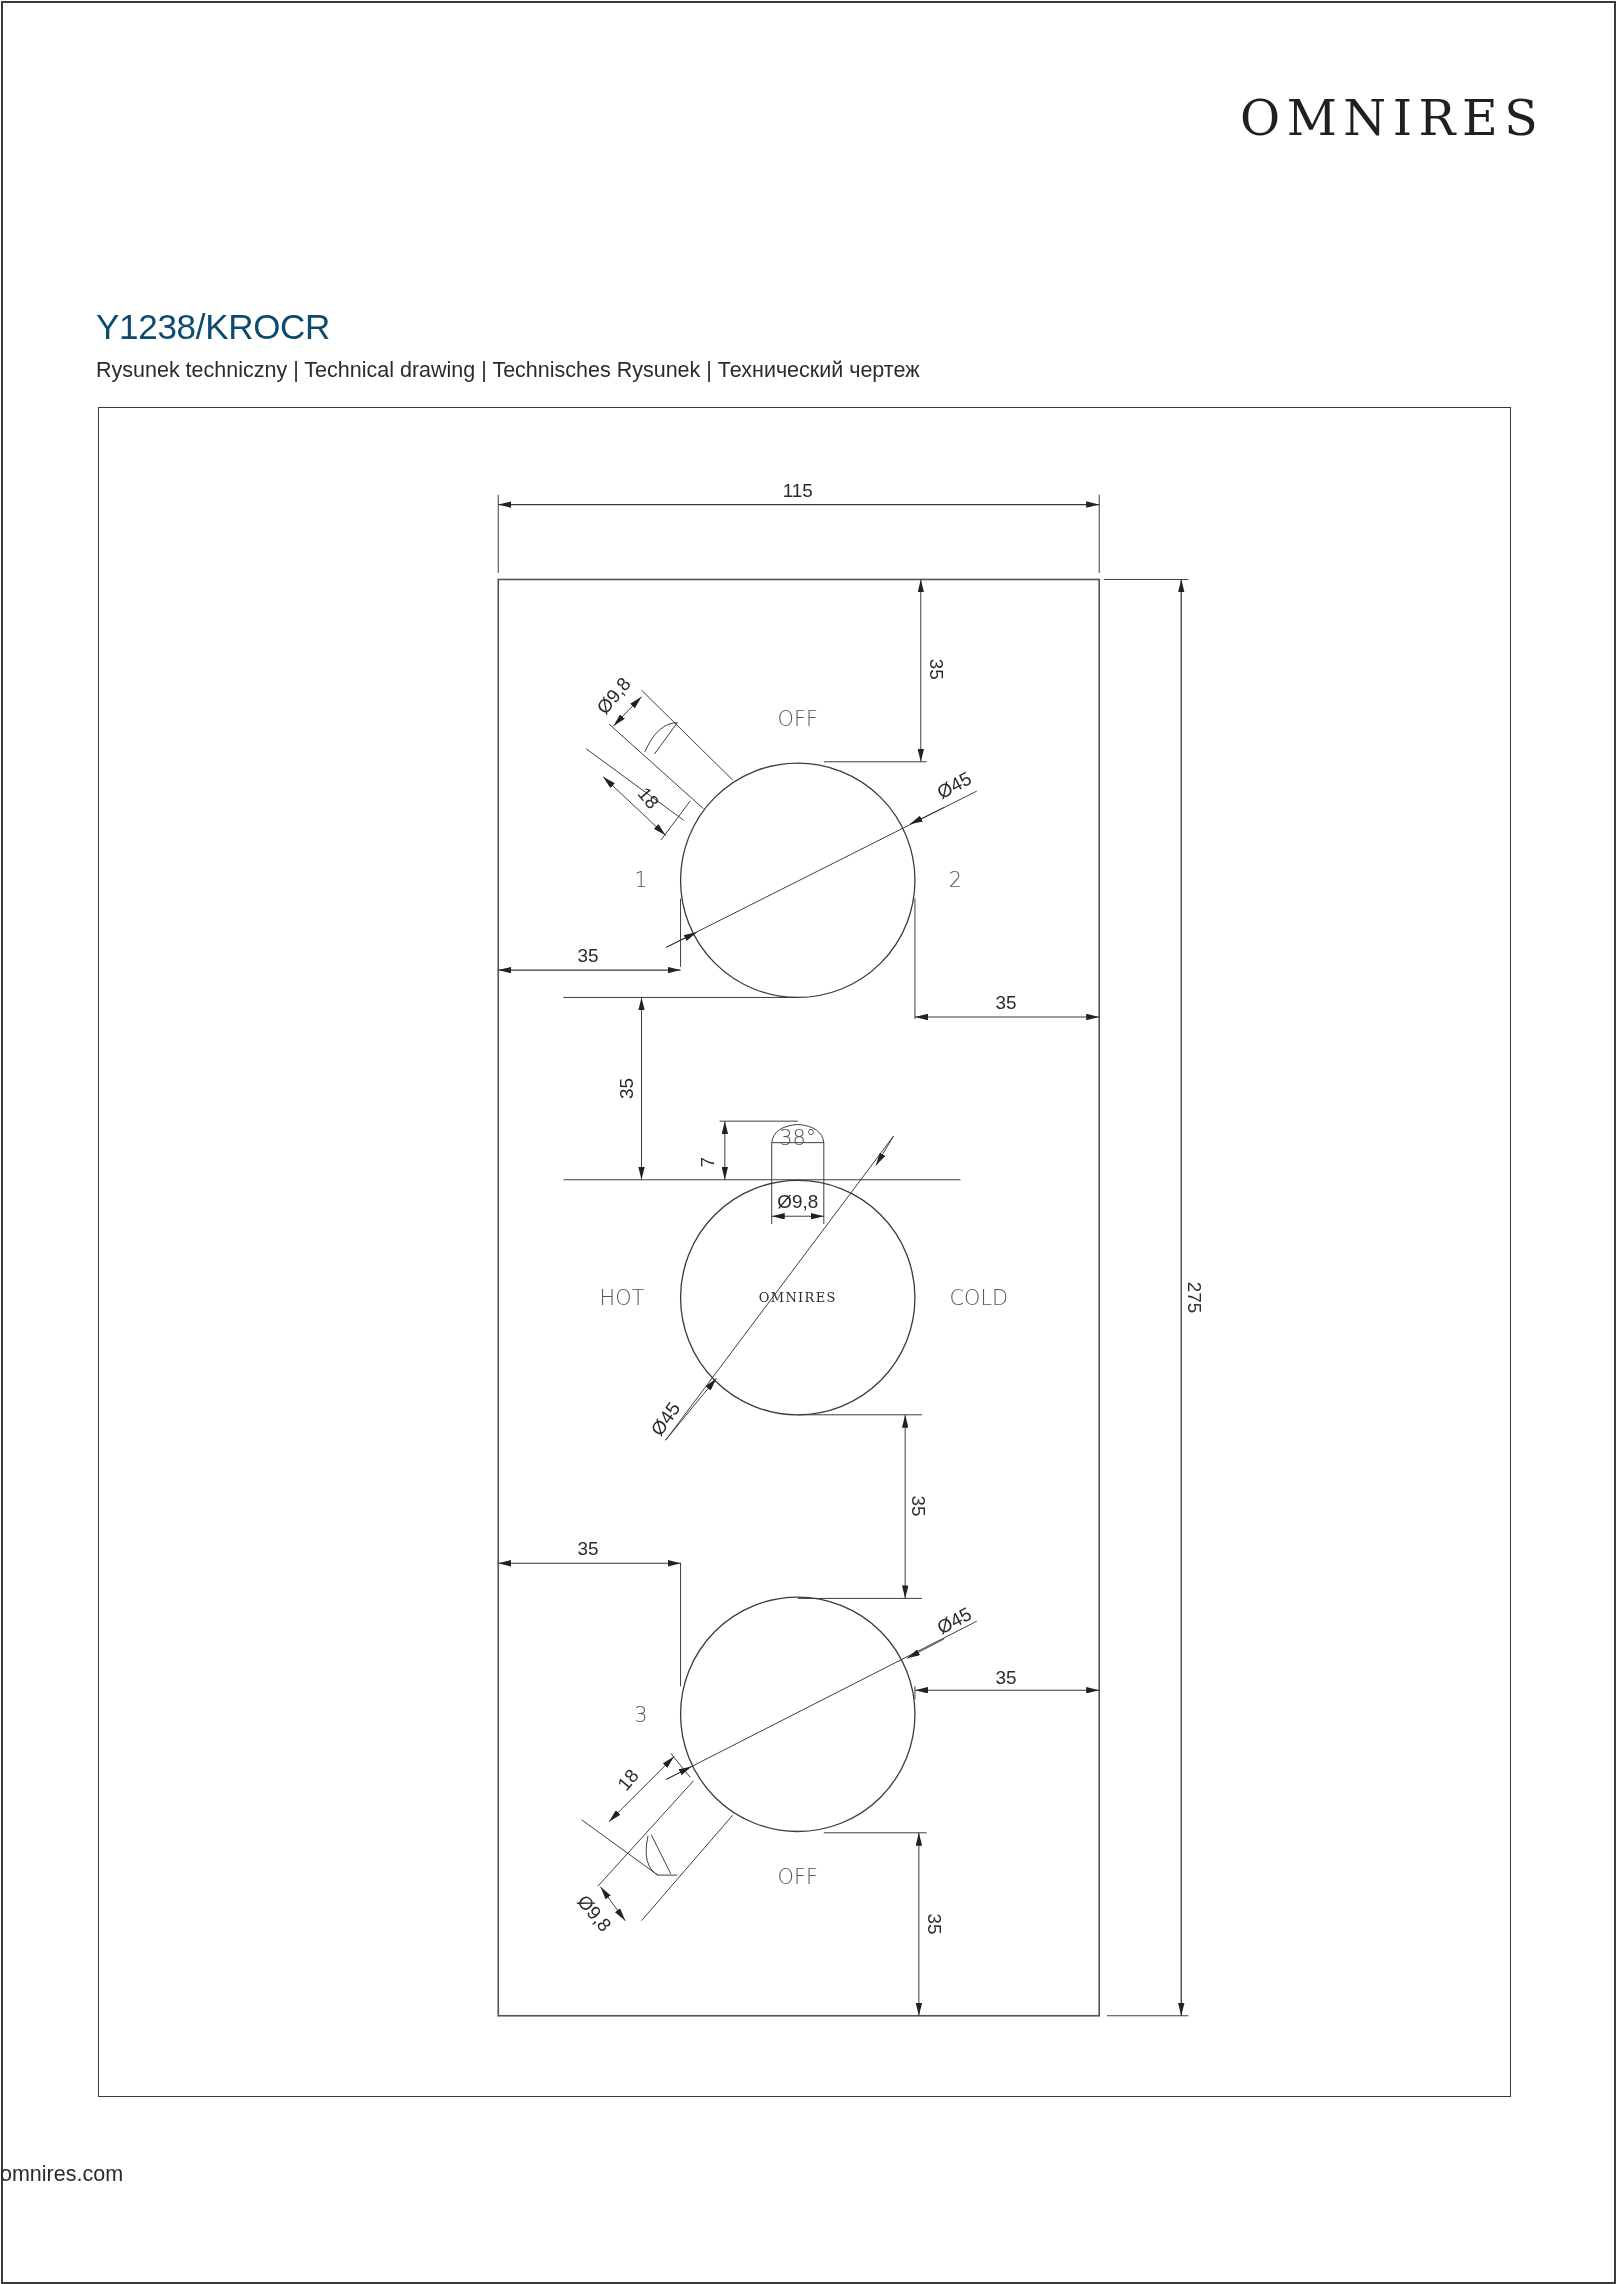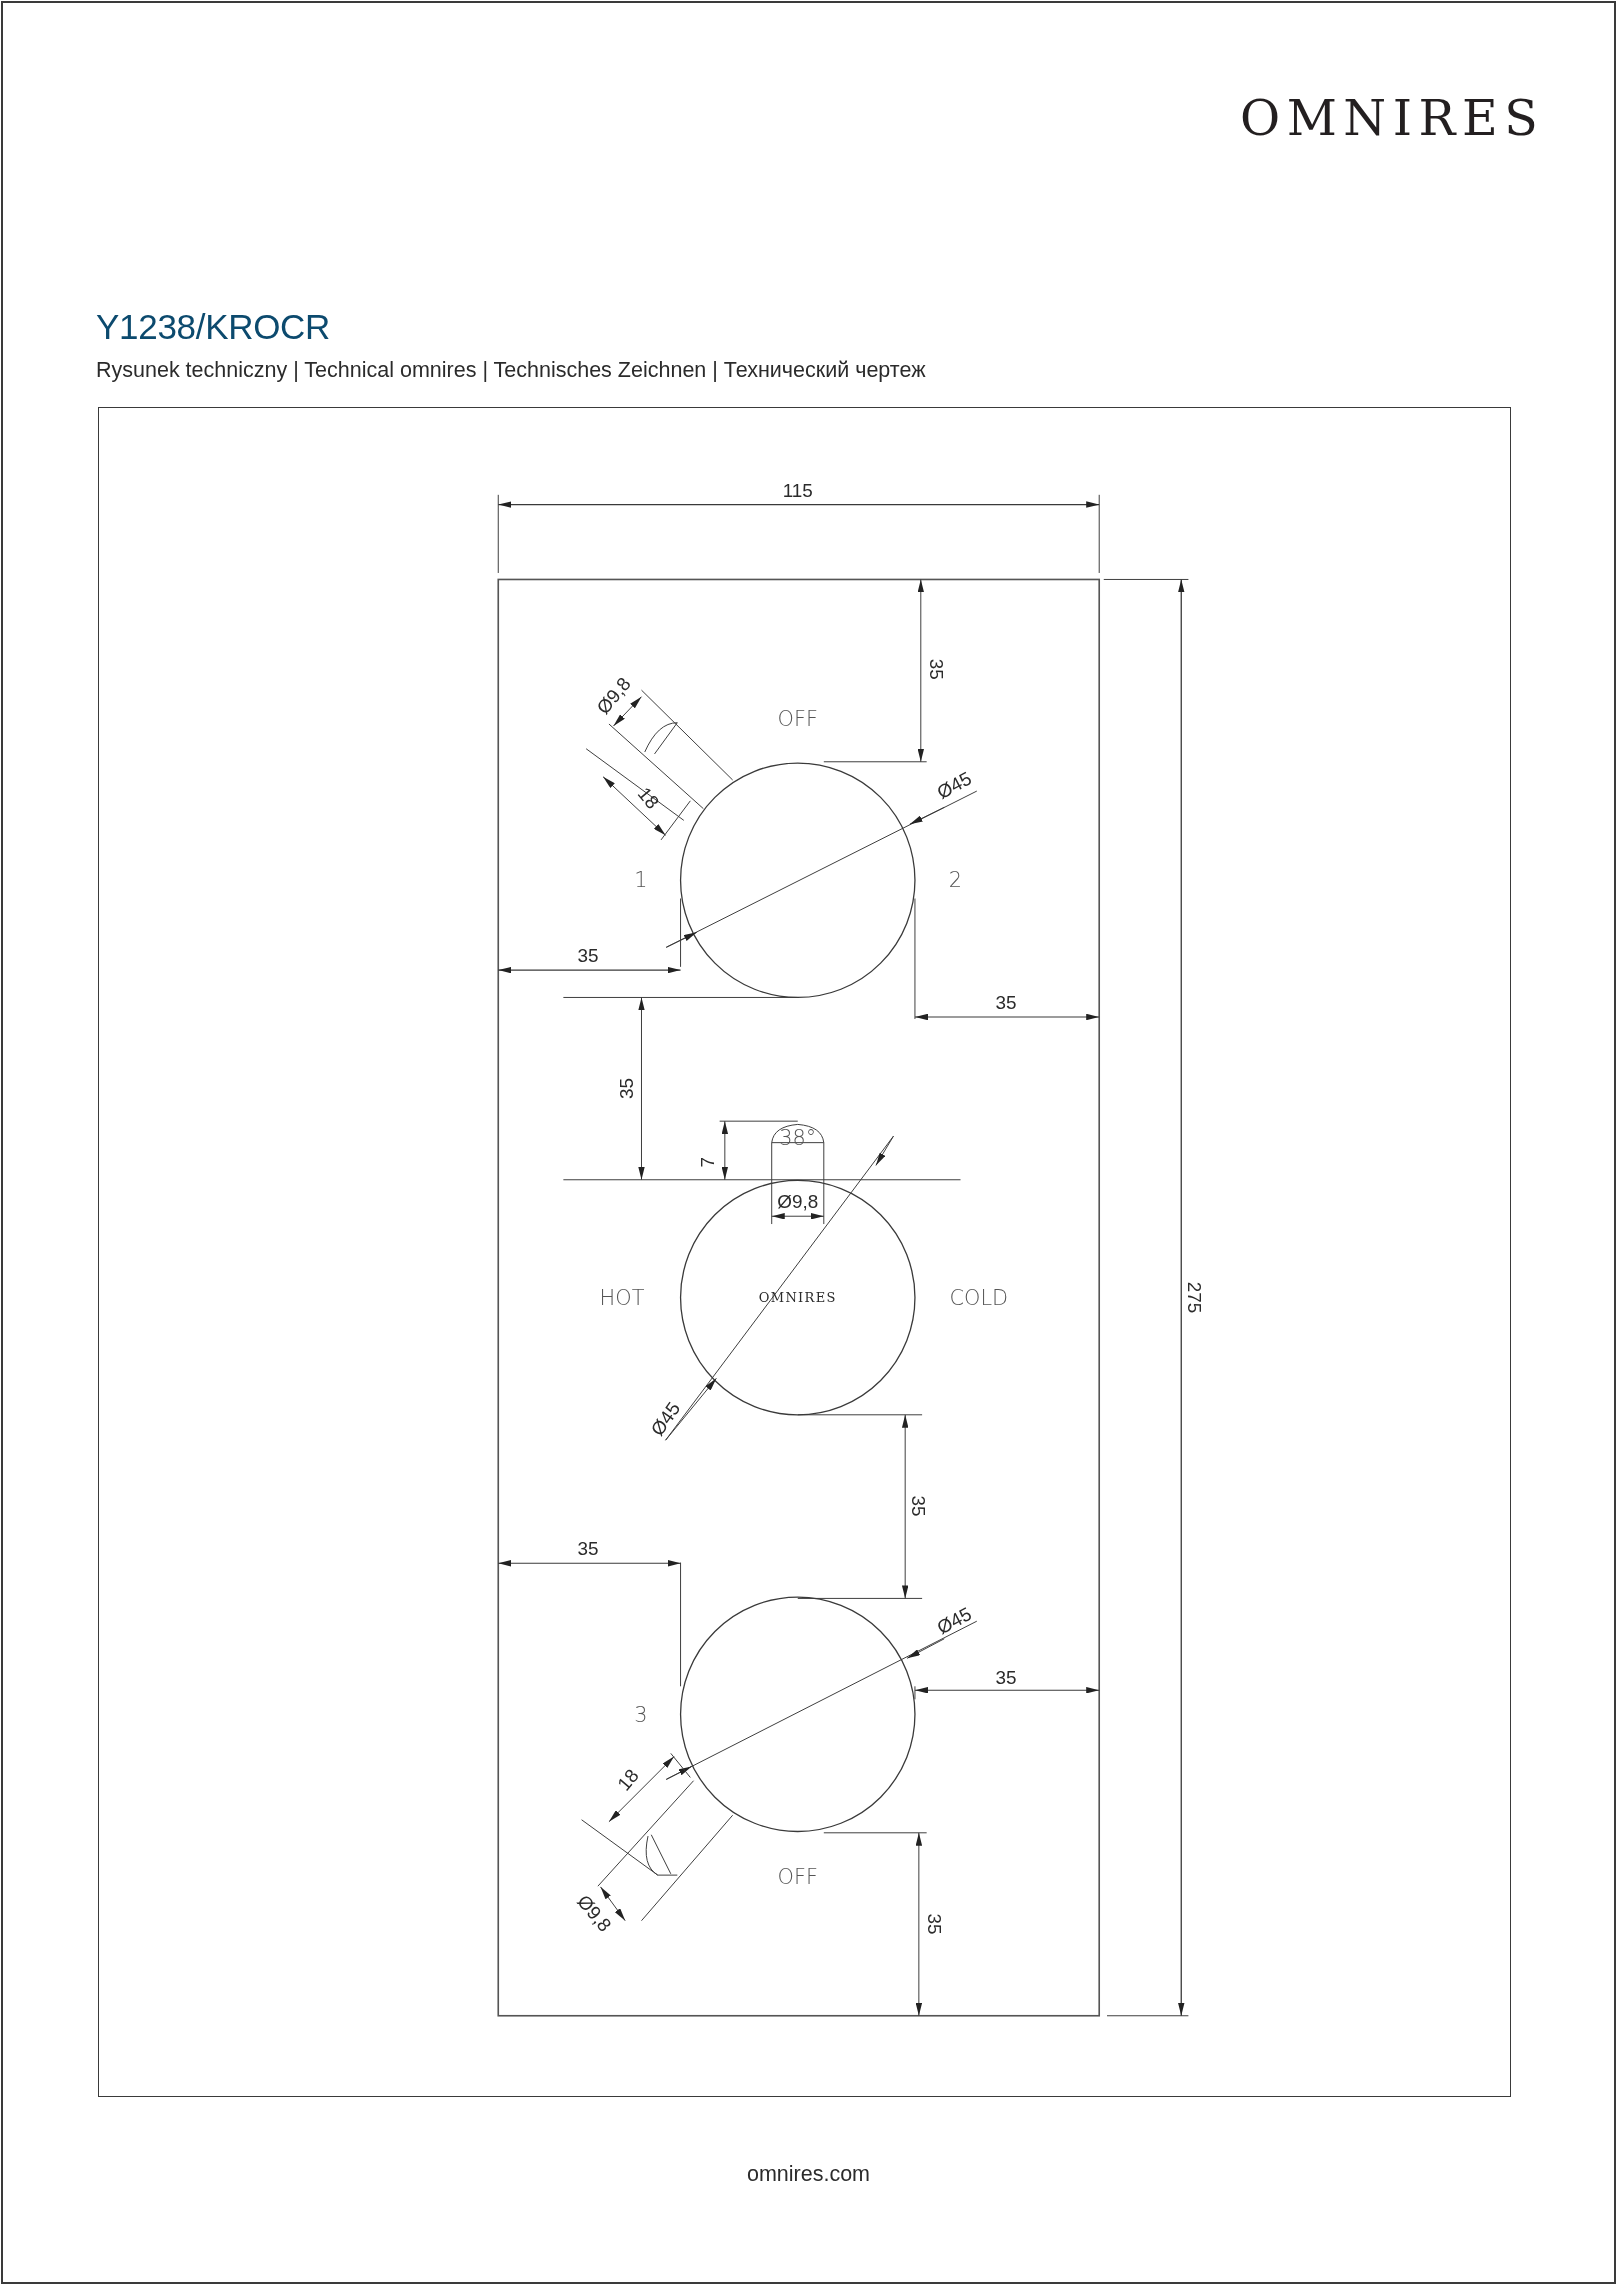--- a/index.html
+++ b/index.html
@@ -3,32 +3,32 @@
 <meta charset="utf-8">
 <style>
   html, body { margin: 0; padding: 0; background: #ffffff; }
   body { width: 1617px; height: 2284px; position: relative; overflow: hidden; font-family: "Liberation Sans", sans-serif; color: #2b2b2b; }
   .page-border { position: absolute; left: 0.7px; top: 0.7px; width: 1611px; height: 2279px; border: 2px solid #3a3a3a; }
   .brand-logo { position: absolute; left: 1240px; top: 90px; font-family: "DejaVu Serif", serif; font-size: 49px; letter-spacing: 6.5px; color: #231f20; font-weight: normal; }
   .product-code { position: absolute; left: 96px; top: 307px; font-size: 35px; color: #0c4a6e; letter-spacing: -0.3px; }
   .subtitle { position: absolute; left: 96px; top: 358px; font-size: 21.5px; color: #2b2b2b; }
   .drawing-frame { position: absolute; left: 98px; top: 407px; width: 1413px; height: 1690px; border: 1.3px solid #3a3a3a; box-sizing: border-box; }
   .drawing-svg { position: absolute; left: 0; top: 0; }
-  .footer-url { position: absolute; left: 0; width: 1617px; top: 2162px; text-align: center; font-size: 21.5px; color: #2b2b2b; }
+  .footer-url { position: absolute; left: 0; width: 1617px; top: 2162px; font-size: 21.5px; color: #2b2b2b; }
   svg text { font-family: "Liberation Sans", sans-serif; fill: #2b2b2b; }
   svg .lbl-light { font-family: "DejaVu Sans", sans-serif; fill: #555; font-weight: 300; }
 </style>
 </head>
 <body>
 
 <div class="page-border"></div>
 
 <div class="brand-logo">OMNIRES</div>
 <div class="product-code">Y1238/KROCR</div>
-<div class="subtitle">Rysunek techniczny | Technical omnires | Technisches Zeichnen | Технический чертеж</div>
+<div class="subtitle">Rysunek techniczny | Technical drawing | Technisches Rysunek | Технический чертеж</div>
 
 <div class="drawing-frame"></div>
 
 <svg class="drawing-svg" width="1617" height="2284" viewBox="0 0 2483 3508" xmlns="http://www.w3.org/2000/svg">
   <defs>
     <marker id="arr" viewBox="0 0 20 10" refX="20" refY="5" markerWidth="20" markerHeight="10" orient="auto-start-reverse" markerUnits="userSpaceOnUse">
       <path d="M0,0 L20,5 L0,10 z" fill="#222"></path>
     </marker>
   </defs>
 

